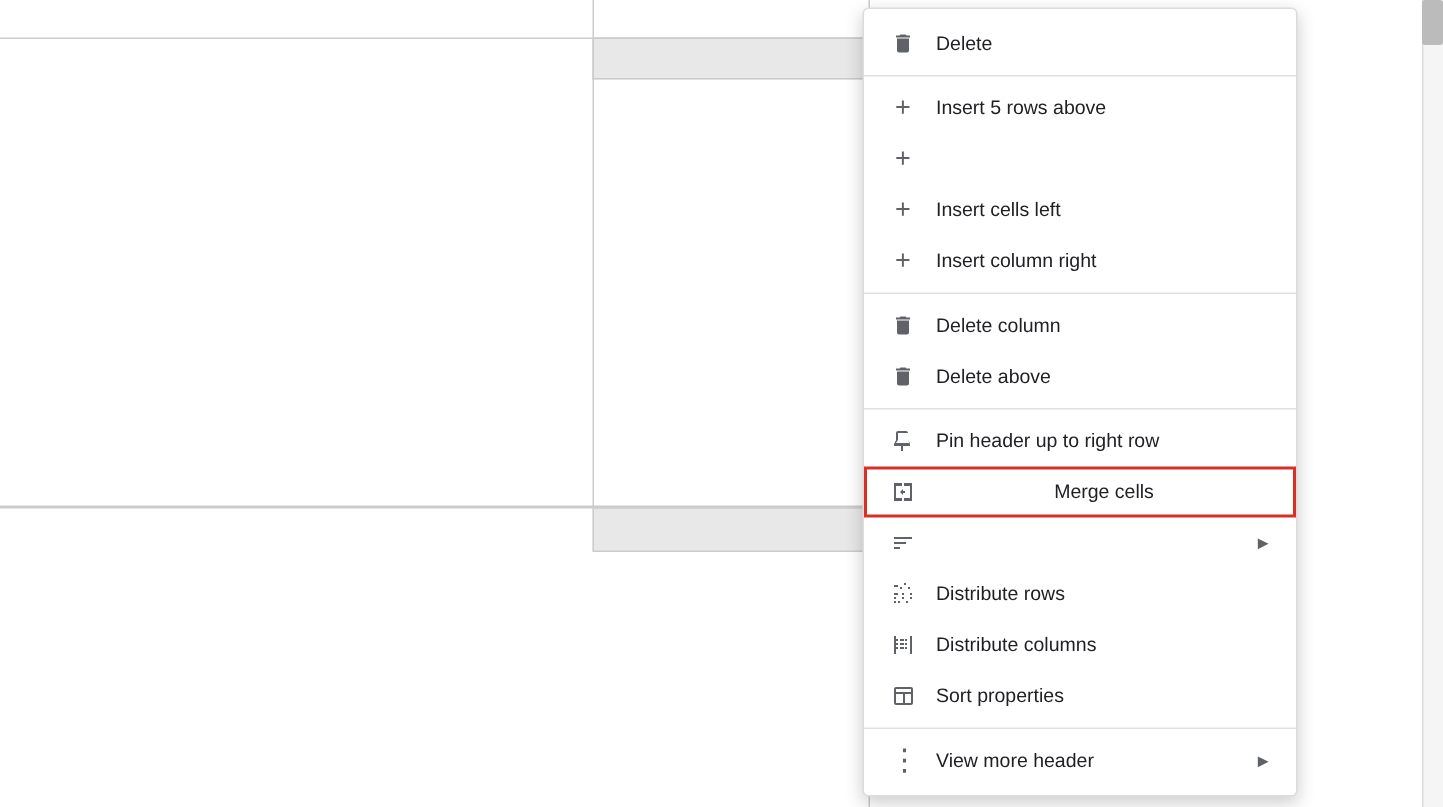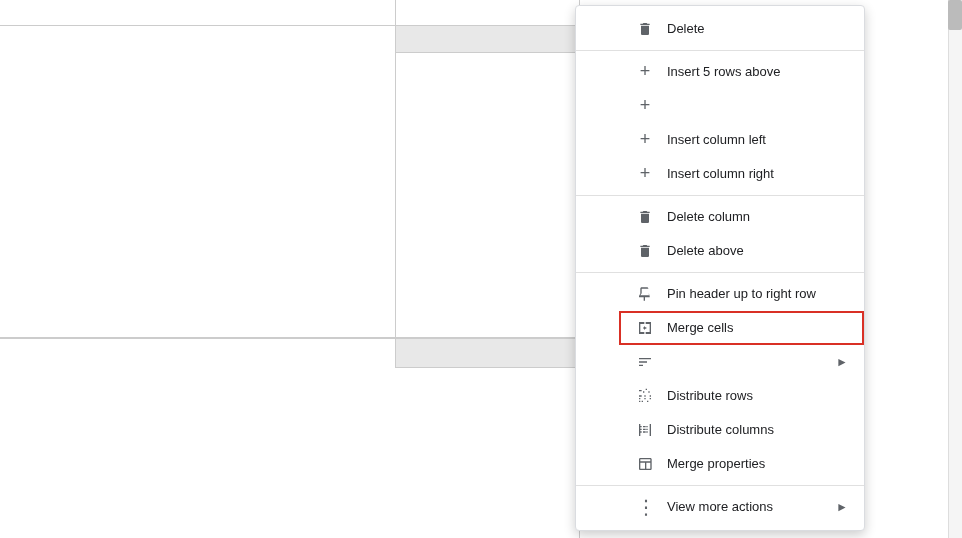--- a/index.html
+++ b/index.html
@@ -62,27 +62,27 @@
     .menu-item {
       display: flex;
       align-items: center;
       padding: 7px 16px;
       cursor: pointer;
       color: #202124;
       font-size: 13px;
       line-height: 1.4;
       position: relative;
       user-select: none;
-      margin-left: 43px;
     }
 
     .menu-item.highlighted {
       background: #fff;
       outline: 2px solid #d93025;
       outline-offset: -2px;
+      text-align: center;
     }
 
     .menu-item .icon {
       width: 20px;
       height: 20px;
       margin-right: 12px;
       display: flex;
       align-items: center;
       justify-content: center;
       flex-shrink: 0;
@@ -154,21 +154,21 @@
     <span class="icon" style="color:#5f6368; font-size:18px; font-weight:300;">+</span>
     <span class="label">Insert 5 rows above</span>
   </div>
 
   <div class="menu-item">
     <span class="icon" style="color:#5f6368; font-size:18px; font-weight:300;">+</span>
   </div>
 
   <div class="menu-item">
     <span class="icon" style="color:#5f6368; font-size:18px; font-weight:300;">+</span>
-    <span class="label">Insert column left</span>
+    <span class="label">Insert cells left</span>
   </div>
 
   <div class="menu-item">
     <span class="icon" style="color:#5f6368; font-size:18px; font-weight:300;">+</span>
     <span class="label">Insert column right</span>
   </div>
 
   <div class="menu-divider"></div>
 
   <div class="menu-item">
@@ -235,24 +235,24 @@
     </span>
     <span class="label">Distribute columns</span>
   </div>
 
   <div class="menu-item">
     <span class="icon">
       <svg viewBox="0 0 24 24" xmlns="http://www.w3.org/2000/svg">
         <path d="M20 3H5c-1.1 0-2 .9-2 2v14c0 1.1.9 2 2 2h15c1.1 0 2-.9 2-2V5c0-1.1-.9-2-2-2zm0 2v3H5V5h15zm-8 14H5v-9h7v9zm8 0h-6v-9h6v9z"></path>
       </svg>
     </span>
-    <span class="label">Merge properties</span>
+    <span class="label">Sort properties</span>
   </div>
 
   <div class="menu-divider"></div>
 
   <div class="menu-item">
     <span class="icon" style="font-size:20px; letter-spacing:-2px; color:#5f6368;">⋮</span>
-    <span class="label">View more actions</span>
+    <span class="label">View more header</span>
     <span class="arrow">►</span>
   </div>
 
 </div>
 
 </body></html>

